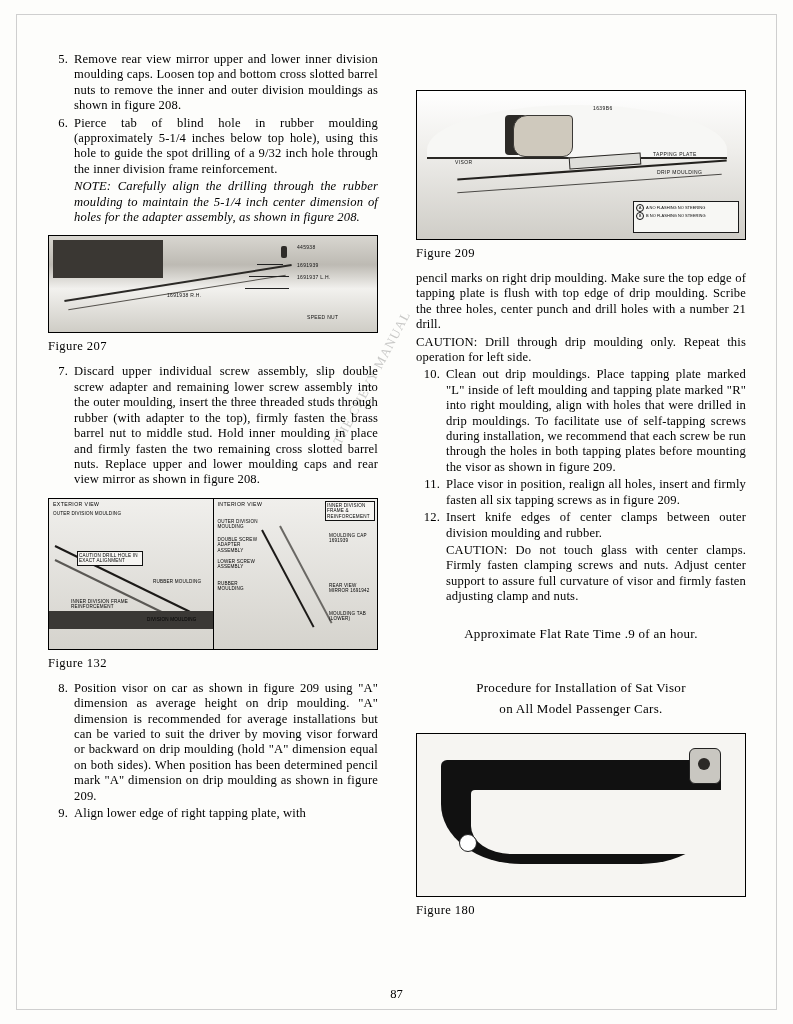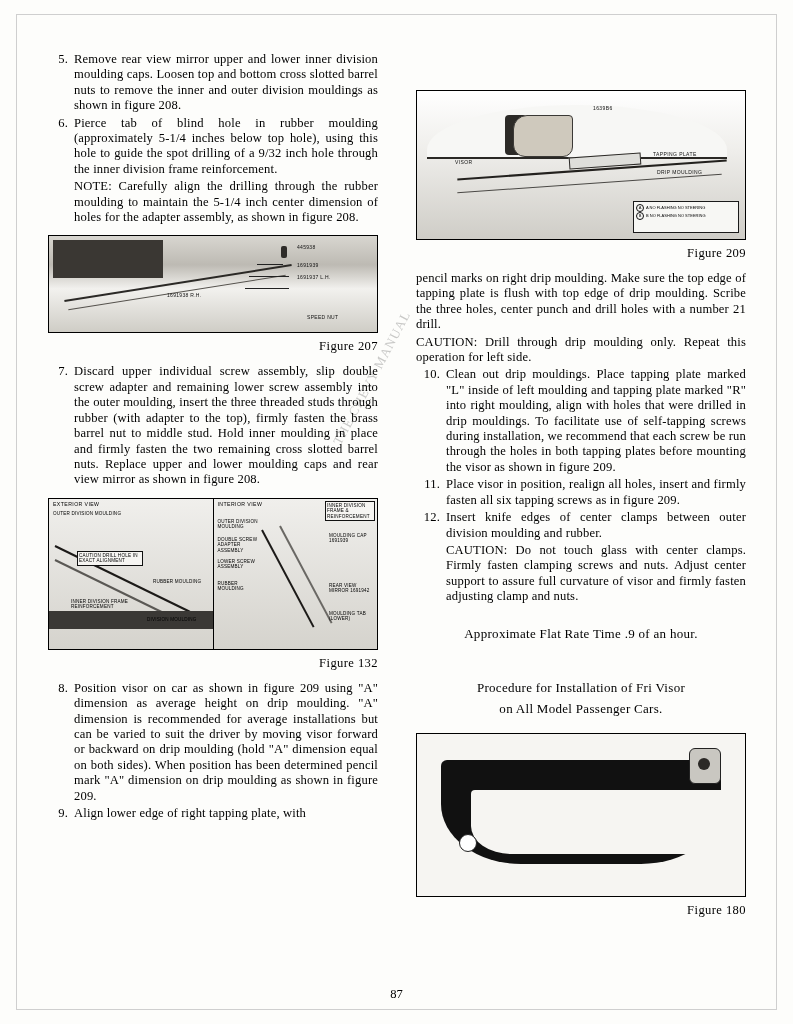--- a/index.html
+++ b/index.html
@@ -74,21 +74,21 @@
     letter-spacing: 0.15px;
   }
   p.indent-note {
     font-size: 12.6px;
     line-height: 15.4px;
     text-align: justify;
     margin: 0;
     letter-spacing: 0.15px;
   }
   .fig-caption {
-    text-align: right;
+    text-align: left;
     font-size: 12.6px;
     margin: 6px 0 10px 0;
     letter-spacing: 0.4px;
   }
   .figure-box {
     border: 1px solid #000;
     background: #e9e8e4;
     position: relative;
     overflow: hidden;
     margin-top: 10px;
@@ -269,21 +269,21 @@
         <li class="step">
           <span class="num">5.</span>
           <span>Remove rear view mirror upper and lower inner division moulding caps. Loosen top and bottom cross slotted barrel nuts to remove the inner and outer division mouldings as shown in figure 208.</span>
         </li>
         <li class="step">
           <span class="num">6.</span>
           <span>Pierce tab of blind hole in rubber moulding (approximately 5-1/4 inches below top hole), using this hole to guide the spot drilling of a 9/32 inch hole through the inner division frame reinforcement.</span>
         </li>
       </ol>
 
-      <div style="padding-left:26px;">
+      <div style="padding-left:26px;font-style:italic;">
         <p class="indent-note">NOTE:  Carefully align the drilling through the rubber moulding to maintain the 5-1/4 inch center dimension of holes for the adapter assembly, as shown in figure 208.</p>
       </div>
 
       <div class="figure-box f207">
         <div class="photo"></div>
         <div class="darkband"></div>
         <div class="stripe"></div>
         <div class="stripe2"></div>
         <div class="screw" style="left:232px; top:10px;"></div>
         <div class="leader" style="left:208px; top:28px; width:26px;"></div>
@@ -384,21 +384,21 @@
       </ol>
 
       <div style="padding-left:30px;font-family:Liberation Serif, serif;">
         <p class="indent-note">CAUTION:  Do not touch glass with center clamps.  Firmly fasten clamping screws and nuts.  Adjust center support to assure full curvature of visor and firmly fasten adjusting clamp and nuts.</p>
       </div>
 
       <div class="spacer16"></div>
       <p class="center-line">Approximate Flat Rate Time .9 of an hour.</p>
       <div class="spacer16"></div>
       <div class="spacer12"></div>
-      <p class="center-line">Procedure for Installation of Fri Visor</p>
+      <p class="center-line">Procedure for Installation of Sat Visor</p>
       <p class="center-line">on All Model Passenger Cars.</p>
 
       <div class="figure-box f210" style="margin-top:16px;">
         <div class="bg"></div>
         <div class="visor">
           <div class="visor-inner"></div>
         </div>
         <div class="knob"></div>
         <div class="bracket"></div>
       </div>

